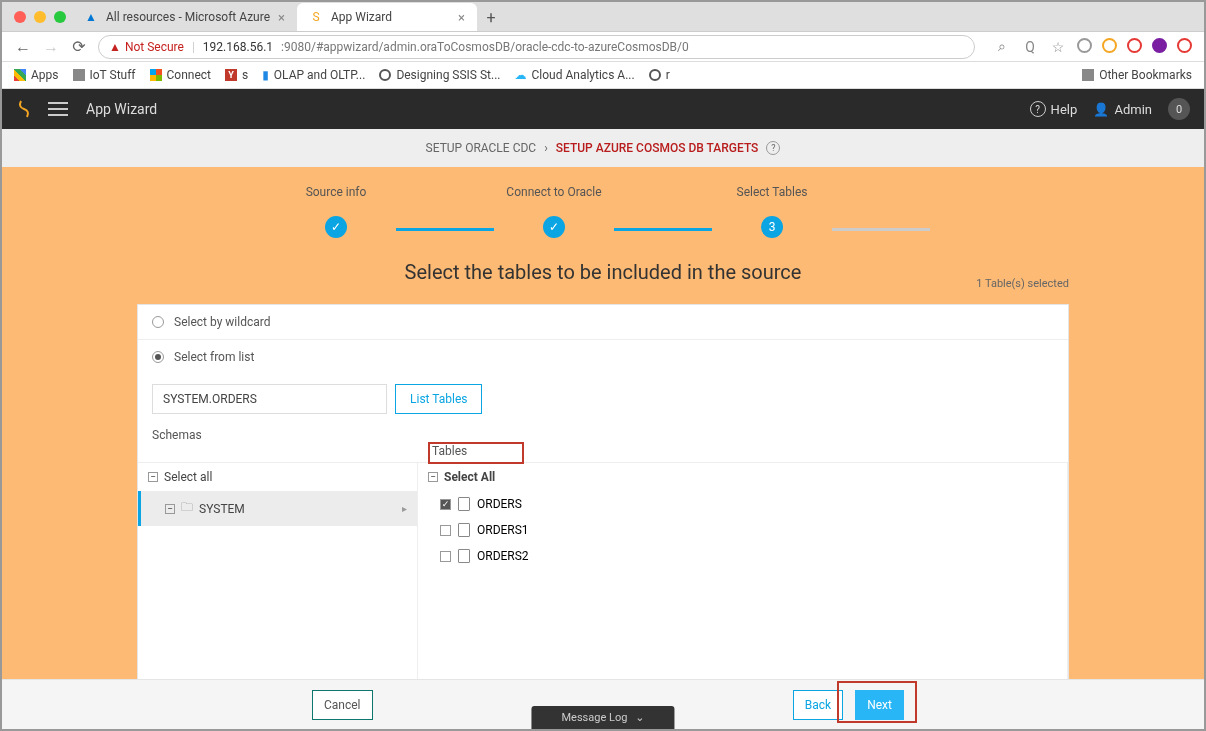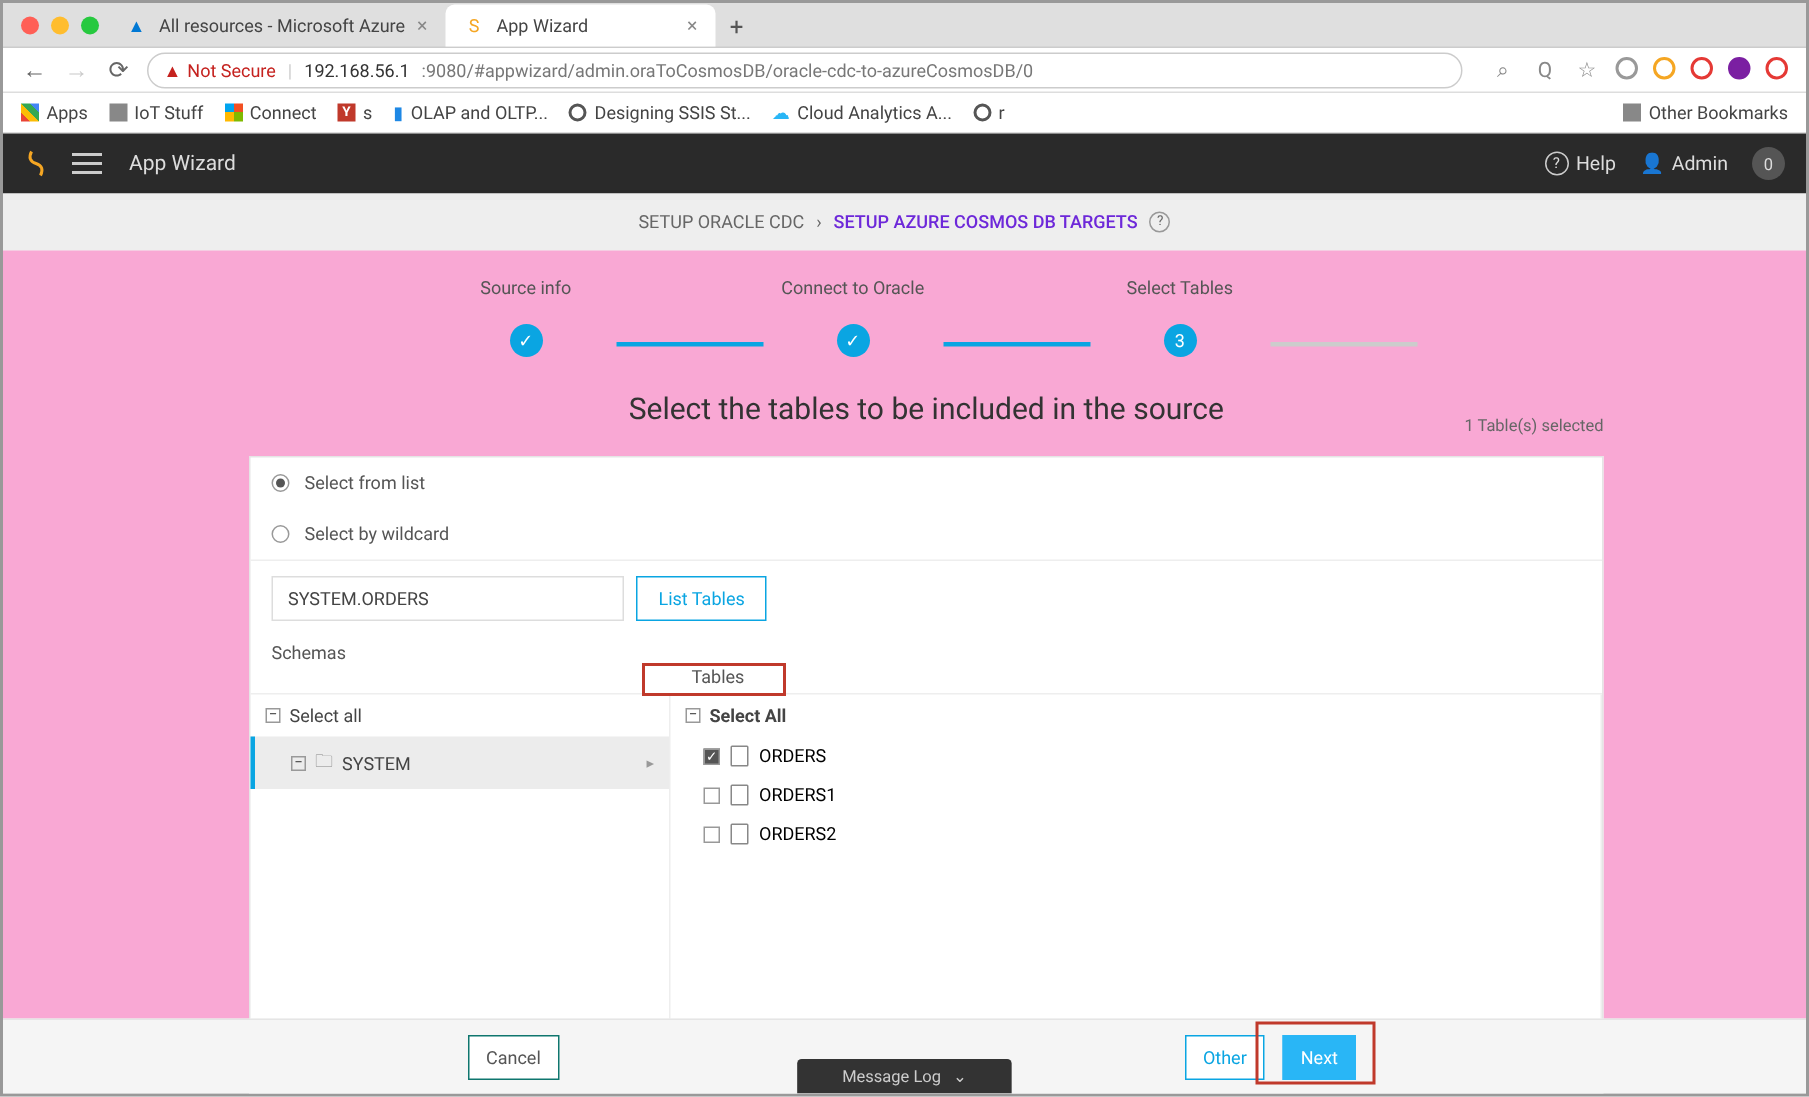--- a/index.html
+++ b/index.html
@@ -47,25 +47,25 @@
 .logo { width:20px; height:20px; margin-right:12px; }
 .ham { width:20px; height:14px; display:flex; flex-direction:column; justify-content:space-between; margin-right:18px; cursor:pointer; }
 .ham span{height:2px;background:#ccc;}
 .app-title { font-size:14px; }
 .app-right { margin-left:auto; display:flex; align-items:center; gap:16px; font-size:13px; }
 .app-icon { display:flex; align-items:center; gap:5px; }
 .badge-0 { width:22px; height:22px; background:#555; border-radius:50%; display:flex; align-items:center; justify-content:center; font-size:11px; }
 
 
 .crumb-row { height:38px; background:#eee; display:flex; align-items:center; justify-content:center; font-size:12px; color:#666; gap:8px; }
-.crumb-active { color:#6d28d9; font-weight:500; }
+.crumb-active { color:#b91c1c; font-weight:500; }
 .help-q { width:14px; height:14px; border:1px solid #999; border-radius:50%; display:flex; align-items:center; justify-content:center; font-size:9px; }
 
 
-.content { background:#f9a8d4; height:calc(100% - 165px - 40px); position:relative;padding-left:29px; }
+.content { background:#fdba74; height:calc(100% - 165px - 40px); position:relative; }
 
 
 .stepper { padding-top:18px; display:flex; justify-content:center; }
 .steps { display:flex; align-items:center; position:relative; }
 .step { display:flex; flex-direction:column; align-items:center; width:120px; }
 .step-label { font-size:12px; color:#555; margin-bottom:16px; height:15px; text-align:center; }
 .step-ball { width:22px; height:22px; border-radius:50%; display:flex; align-items:center; justify-content:center; color:#fff; font-size:12px; z-index:2; position:relative; }
 .ball-done { background:#0aa5e2; }
 .ball-cur { background:#0aa5e2; }
 .ball-off { background:#ccc; }
@@ -243,27 +243,27 @@
         <div class="step-ball ball-cur">3</div>
       </div>
       <div class="line line-off"></div>
     </div>
   </div>
 
   <div class="heading">Select the tables to be included in the source</div>
   <div class="sel-count">1 Table(s) selected</div>
 
   <div class="panel">
+    <div class="radio-row">
+      <span class="radio"></span>
+      <span>Select by wildcard</span>
+    </div>
     <div class="radio-row" style="border-bottom:none;">
       <span class="radio checked"></span>
       <span>Select from list</span>
-    </div>
-    <div class="radio-row">
-      <span class="radio"></span>
-      <span>Select by wildcard</span>
     </div>
     <div class="input-row">
       <input class="txt-input" value="SYSTEM.ORDERS" style="">
       <button class="btn-list">List Tables</button>
     </div>
     <div class="col-heads">
       <div class="c1">Schemas</div>
       <div class="c2">Tables</div>
     </div>
     <div class="cols">
@@ -301,20 +301,20 @@
         </div>
       </div>
     </div>
   </div>
 </div>
 
 <div class="highlight hl-orders"></div>
 
 <div class="footer">
   <button class="btn btn-cancel">Cancel</button>
-  <button class="btn btn-back">Other</button>
+  <button class="btn btn-back">Back</button>
   <button class="btn btn-next">Next</button>
   <div class="msg-log">
     <span>Message Log</span>
     <span>⌄</span>
   </div>
 </div>
 <div class="highlight hl-next"></div>
 
 </body></html>

